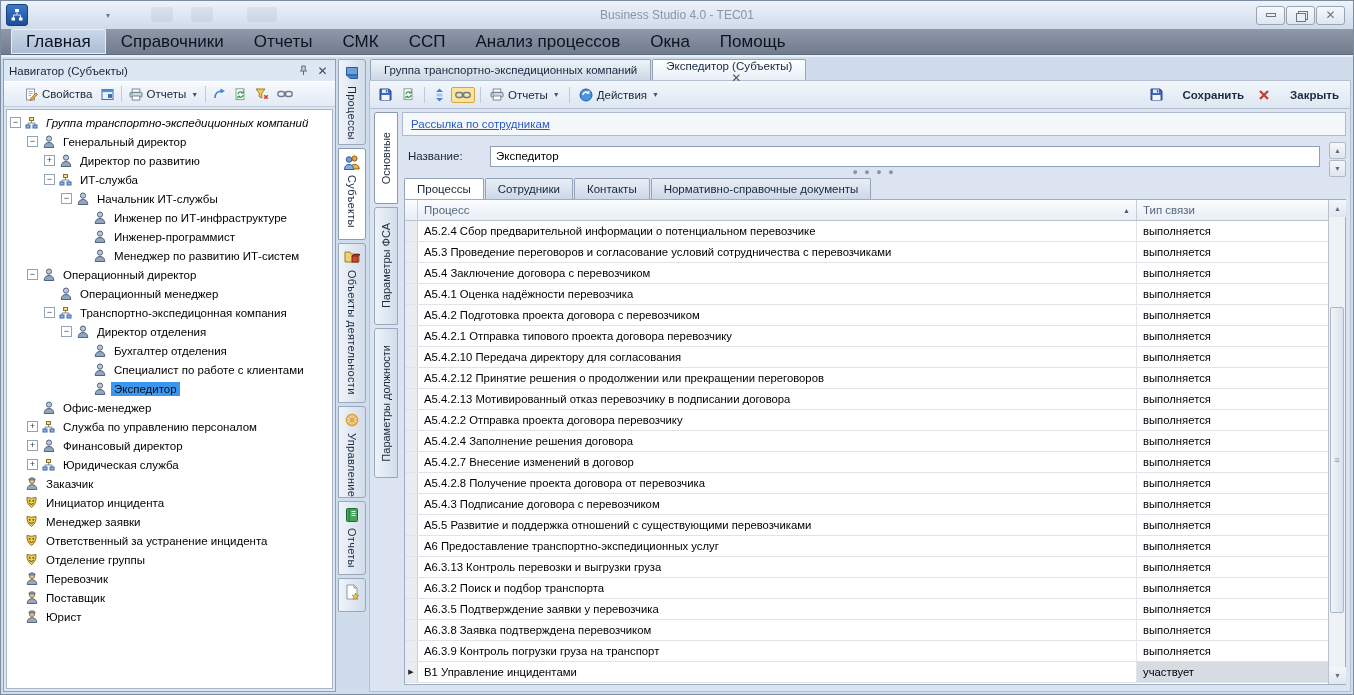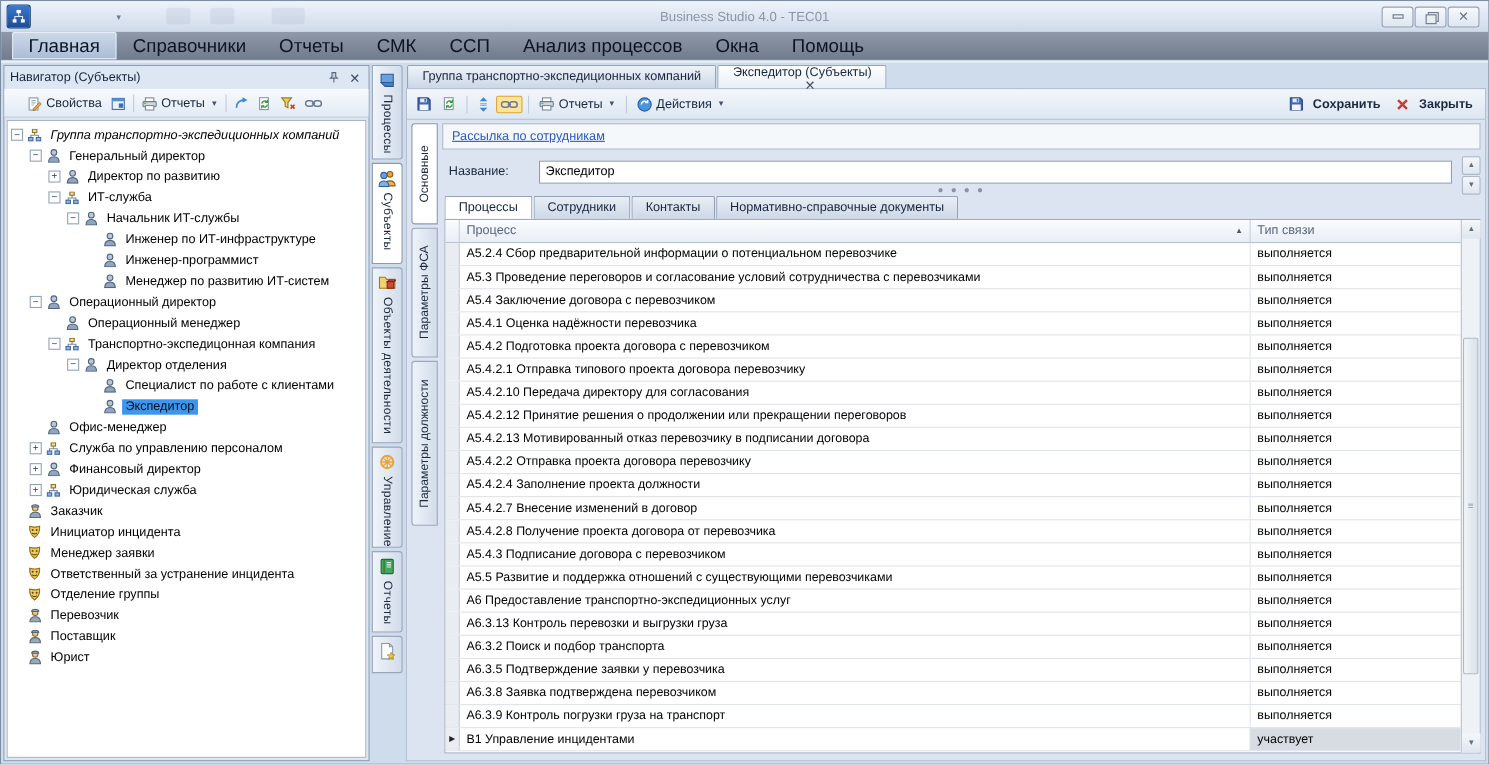--- a/index.html
+++ b/index.html
@@ -68,21 +68,21 @@
   .doc-tabs{height:21px;display:flex;gap:1px;padding-left:1px;}
   .doc-tab{display:flex;align-items:center;padding:0 13px;border:1px solid #95a3b8;border-bottom:none;border-radius:2px 2px 0 0;
     background:linear-gradient(#eef3f9,#ccd7e5);font-size:11.5px;color:#17263c;cursor:default;}
   .doc-tab.active{background:linear-gradient(#fdfeff,#e9eff7);flex-direction:column;}
   .tab-close{margin-left:14px;font-size:12px;font-weight:bold;color:#44526a;line-height:1;}
   .doc-toolbar{height:29px;background:linear-gradient(#f3f7fc,#dde6f1);border:1px solid #b5c1d2;
     display:flex;align-items:center;padding:0 5px;gap:2px;font-size:11.5px;color:#17263c;}
   .tglbtn{display:flex;align-items:center;padding:2px 3px;border-radius:2px;}
   .tglbtn.on{background:#fce49c;border:1px solid #d8a53a;}
   .right-cmds{margin-left:auto;display:flex;align-items:center;gap:14px;padding-right:6px;font-weight:bold;color:#1b2a42;}
-  .cmd{display:flex;align-items:center;gap:9px;cursor:default;}
+  .cmd{display:flex;align-items:center;gap:20px;cursor:default;}
 
   .doc-content{position:absolute;left:0;top:50px;right:0;bottom:0;background:#dbe4f0;border:1px solid #b5c1d2;border-top:none;}
   .side-tabs{position:absolute;left:4px;top:3px;width:25px;display:flex;flex-direction:column;gap:3px;}
   .side-tab{width:24px;border:1px solid #9aa8bc;border-radius:3px 0 0 3px;background:linear-gradient(to right,#eef3f9,#d2dcea);
     display:flex;align-items:center;justify-content:center;cursor:default;}
   .side-tab.active{background:#fff;border-color:#8a9ab0;}
   .side-tab span{writing-mode:vertical-rl;transform:rotate(180deg);font-size:11px;color:#1c2a3e;}
 
   .form{position:absolute;left:32px;top:3px;right:4px;bottom:2px;}
   .link-row{height:24px;background:#f5f8fb;border:1px solid #aeb9c9;display:flex;align-items:center;padding:0 8px;}
@@ -391,20 +391,31 @@
         </div>
         <div class="tree-row">
           <span class="t-indent" style="width: 71px;"></span>
           <span class="t-expspacer"></span>
           <span class="icn t-icn">
             <svg width="12" height="13" viewBox="0 0 12 13">
               <circle cx="6" cy="3.6" r="2.6" fill="#b9c7da" stroke="#51637d"></circle>
               <path d="M1.2 12.5c0-3.4 2.1-5 4.8-5s4.8 1.6 4.8 5z" fill="#8fa5c0" stroke="#51637d"></path>
             </svg>
           </span>
+          <span class="t-label">Бухгалтер отделения</span>
+        </div>
+        <div class="tree-row">
+          <span class="t-indent" style="width: 71px;"></span>
+          <span class="t-expspacer"></span>
+          <span class="icn t-icn">
+            <svg width="12" height="13" viewBox="0 0 12 13">
+              <circle cx="6" cy="3.6" r="2.6" fill="#b9c7da" stroke="#51637d"></circle>
+              <path d="M1.2 12.5c0-3.4 2.1-5 4.8-5s4.8 1.6 4.8 5z" fill="#8fa5c0" stroke="#51637d"></path>
+            </svg>
+          </span>
           <span class="t-label">Специалист по работе с клиентами</span>
         </div>
         <div class="tree-row">
           <span class="t-indent" style="width: 71px;"></span>
           <span class="t-expspacer"></span>
           <span class="icn t-icn">
             <svg width="12" height="13" viewBox="0 0 12 13">
               <circle cx="6" cy="3.6" r="2.6" fill="#b9c7da" stroke="#51637d"></circle>
               <path d="M1.2 12.5c0-3.4 2.1-5 4.8-5s4.8 1.6 4.8 5z" fill="#8fa5c0" stroke="#51637d"></path>
             </svg>
@@ -822,21 +833,21 @@
                   <span class="cell c-process">А5.4.2.13 Мотивированный отказ перевозчику в подписании договора</span>
                   <span class="cell c-type">выполняется</span>
                 </div>
                 <div class="trow">
                   <span class="rowmark"></span>
                   <span class="cell c-process">А5.4.2.2 Отправка проекта договора перевозчику</span>
                   <span class="cell c-type">выполняется</span>
                 </div>
                 <div class="trow">
                   <span class="rowmark"></span>
-                  <span class="cell c-process">А5.4.2.4 Заполнение проекта должности</span>
+                  <span class="cell c-process">А5.4.2.4 Заполнение решения договора</span>
                   <span class="cell c-type">выполняется</span>
                 </div>
                 <div class="trow">
                   <span class="rowmark"></span>
                   <span class="cell c-process">А5.4.2.7 Внесение изменений в договор</span>
                   <span class="cell c-type">выполняется</span>
                 </div>
                 <div class="trow">
                   <span class="rowmark"></span>
                   <span class="cell c-process">А5.4.2.8 Получение проекта договора от перевозчика</span>

